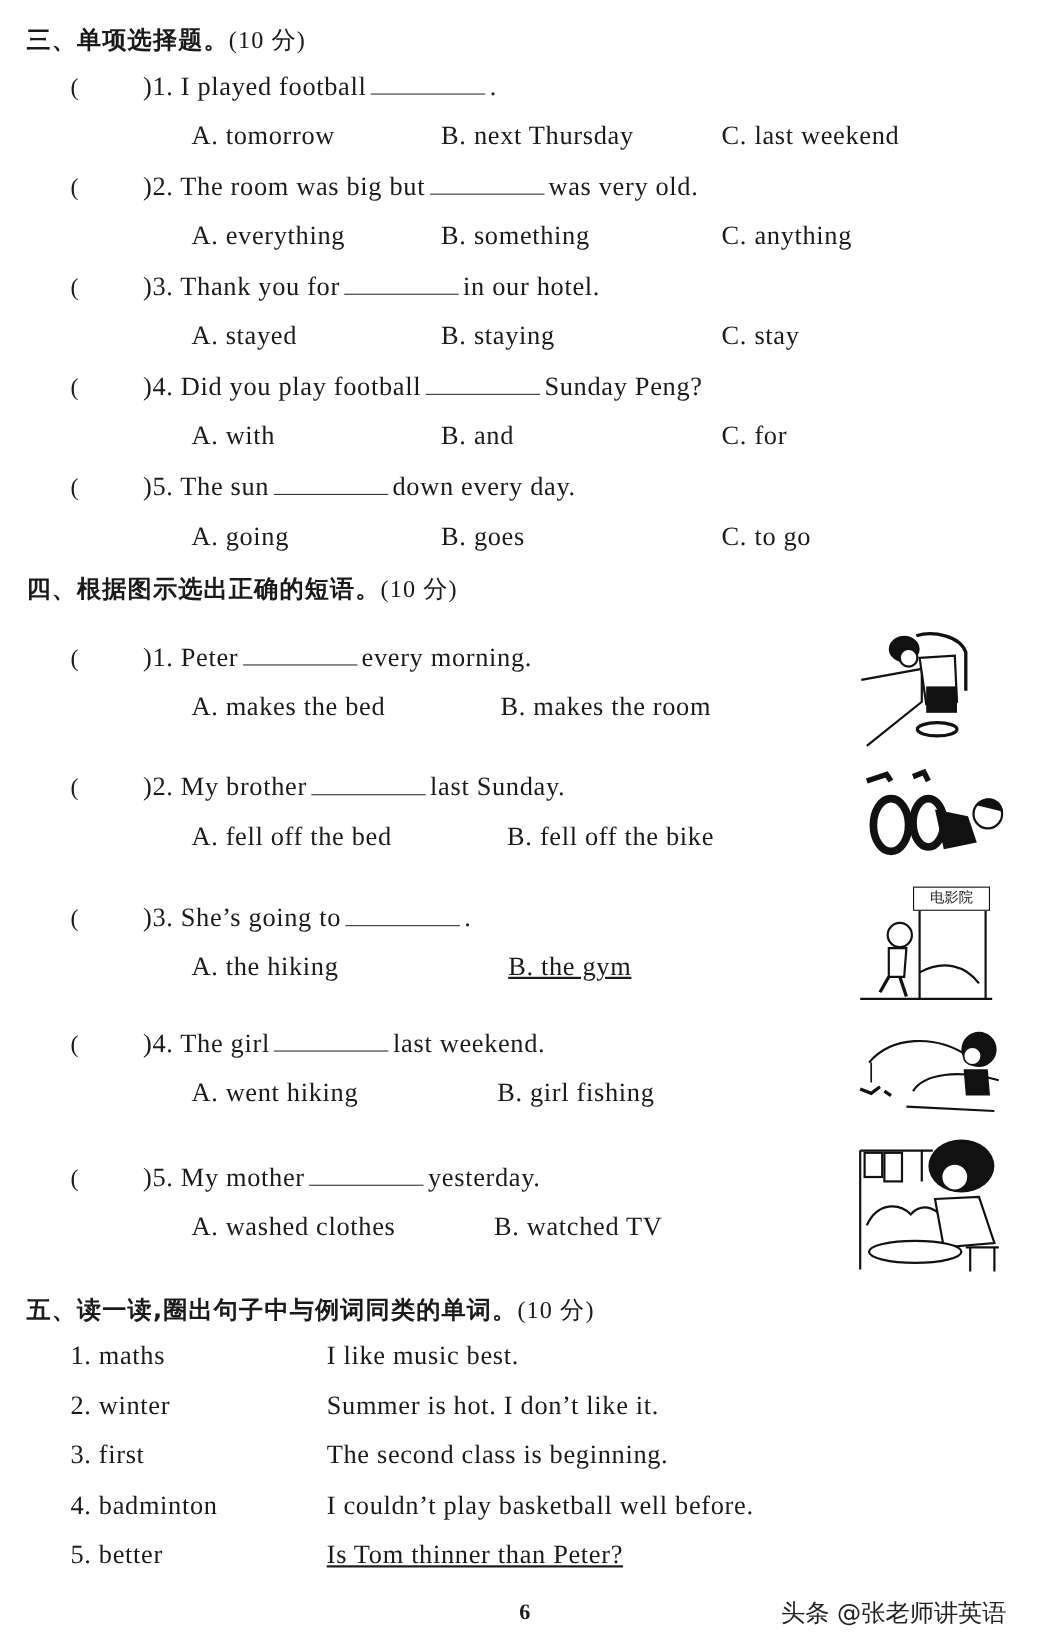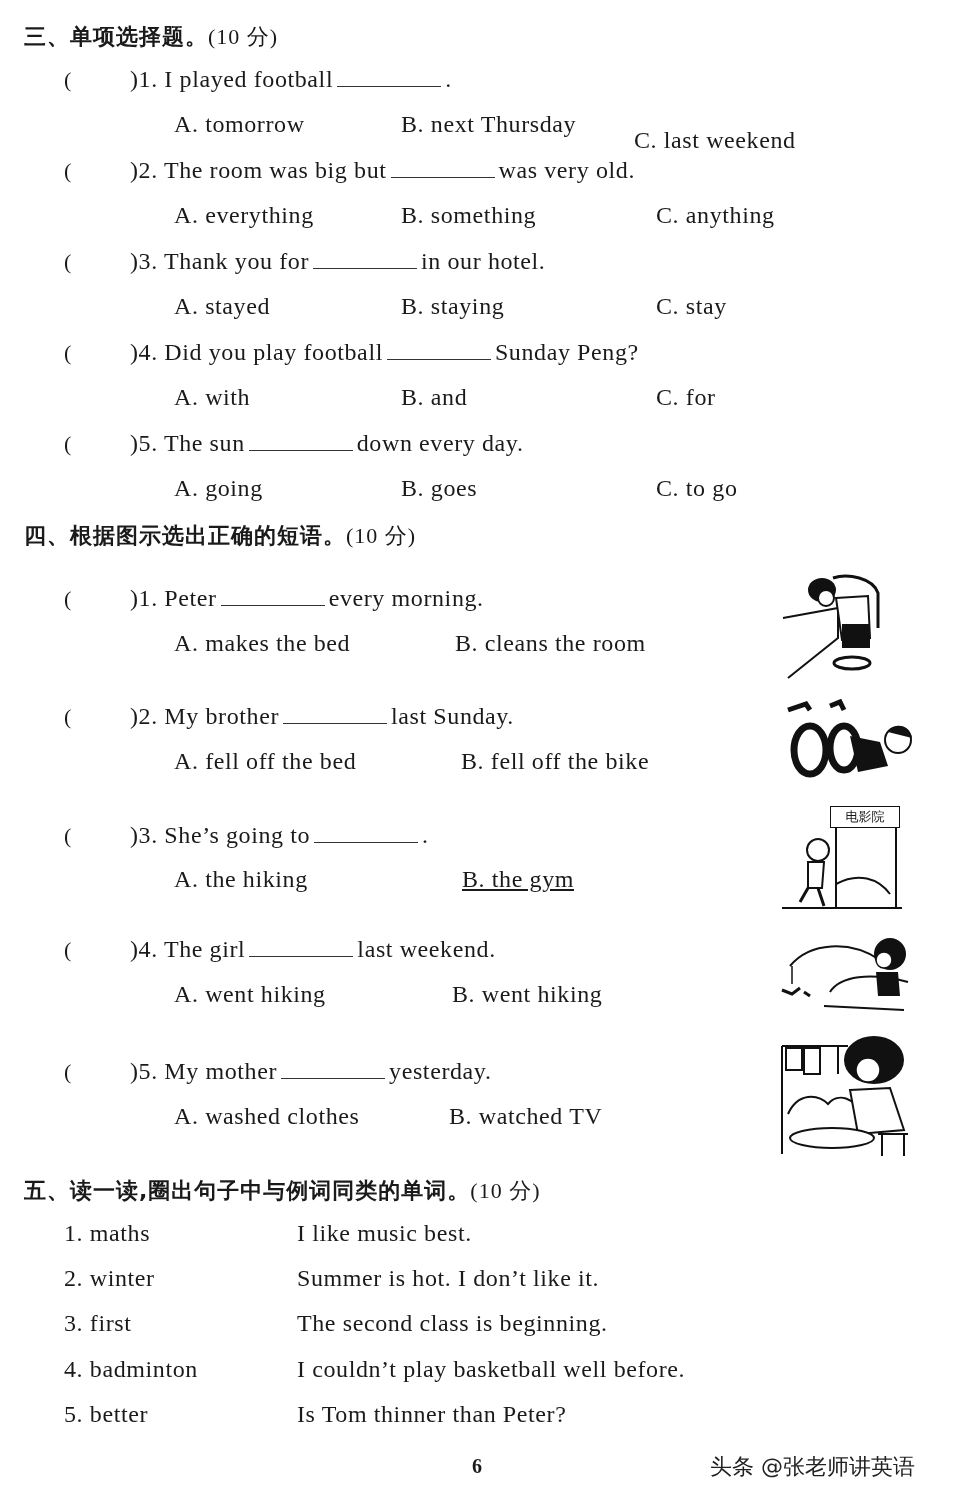--- a/index.html
+++ b/index.html
@@ -22,21 +22,21 @@
 <div class="abs heading" style="left:24px;top:22px;">
   <span>三、单项选择题。</span><span class="score">(10 分)</span>
 </div>
 
 <div class="abs q" style="left:64px;top:66px;">
   <span class="paren">(</span><span style="display:inline-block;width:58px;"></span><span>)1.</span>
   <span>I played football</span><span class="blank"></span><span>.</span>
 </div>
 <div class="abs opt" style="left:174px;top:111px;">A. tomorrow</div>
 <div class="abs opt" style="left:401px;top:111px;">B. next Thursday</div>
-<div class="abs opt" style="left:634px;top:111px;margin-top:16px;">C. last weekend</div>
+<div class="abs opt" style="left:656px;top:111px;">C. last weekend</div>
 
 <div class="abs q" style="left:64px;top:157px;">
   <span class="paren">(</span><span style="display:inline-block;width:58px;"></span><span>)2.</span>
   <span>The room was big but</span><span class="blank"></span><span>was very old.</span>
 </div>
 <div class="abs opt" style="left:174px;top:202px;">A. everything</div>
 <div class="abs opt" style="left:401px;top:202px;">B. something</div>
 <div class="abs opt" style="left:656px;top:202px;">C. anything</div>
 
 <div class="abs q" style="left:64px;top:248px;">
@@ -65,42 +65,42 @@
 
 <div class="abs heading" style="left:24px;top:521px;">
   <span>四、根据图示选出正确的短语。</span><span class="score">(10 分)</span>
 </div>
 
 <div class="abs q" style="left:64px;top:585px;">
   <span class="paren">(</span><span style="display:inline-block;width:58px;"></span><span>)1.</span>
   <span>Peter</span><span class="blank"></span><span>every morning.</span>
 </div>
 <div class="abs opt" style="left:174px;top:630px;">A. makes the bed</div>
-<div class="abs opt" style="left:455px;top:630px;">B. cleans the room</div>
+<div class="abs opt" style="left:455px;top:630px;">B. makes the room</div>
 
 <div class="abs q" style="left:64px;top:703px;text-align:right;">
   <span class="paren">(</span><span style="display:inline-block;width:58px;"></span><span>)2.</span>
   <span>My brother</span><span class="blank"></span><span>last Sunday.</span>
 </div>
 <div class="abs opt" style="left:174px;top:748px;">A. fell off the bed</div>
 <div class="abs opt" style="left:461px;top:748px;">B. fell off the bike</div>
 
 <div class="abs q" style="left:64px;top:822px;">
   <span class="paren">(</span><span style="display:inline-block;width:58px;"></span><span>)3.</span>
   <span>She’s going to</span><span class="blank"></span><span>.</span>
 </div>
 <div class="abs opt" style="left:174px;top:866px;">A. the hiking</div>
 <div class="abs opt" style="left:462px;top:866px;text-decoration:underline;">B. the gym</div>
 
 <div class="abs q" style="left:64px;top:936px;">
   <span class="paren">(</span><span style="display:inline-block;width:58px;"></span><span>)4.</span>
   <span>The girl</span><span class="blank"></span><span>last weekend.</span>
 </div>
 <div class="abs opt" style="left:174px;top:981px;">A. went hiking</div>
-<div class="abs opt" style="left:452px;top:981px;">B. went hiking</div>
+<div class="abs opt" style="left:452px;top:981px;">B. girl fishing</div>
 
 <div class="abs q" style="left:64px;top:1058px;">
   <span class="paren">(</span><span style="display:inline-block;width:58px;"></span><span>)5.</span>
   <span>My mother</span><span class="blank"></span><span>yesterday.</span>
 </div>
 <div class="abs opt" style="left:174px;top:1103px;">A. washed clothes</div>
 <div class="abs opt" style="left:449px;top:1103px;">B. watched TV</div>
 
 <svg class="pic" style="left:778px;top:568px;" width="110" height="112" viewBox="0 0 110 112">
   <path d="M5 50 L60 40 L60 70 L10 110" fill="none" stroke="#111" stroke-width="2"></path>
@@ -164,16 +164,16 @@
 <div class="abs q" style="left:64px;top:1265px;">2. winter</div>
 <div class="abs q" style="left:297px;top:1265px;">Summer is hot. I don’t like it.</div>
 
 <div class="abs q" style="left:64px;top:1310px;">3. first</div>
 <div class="abs q" style="left:297px;top:1310px;">The second class is beginning.</div>
 
 <div class="abs q" style="left:64px;top:1356px;">4. badminton</div>
 <div class="abs q" style="left:297px;top:1356px;">I couldn’t play basketball well before.</div>
 
 <div class="abs q" style="left:64px;top:1401px;">5. better</div>
-<div class="abs q" style="left:297px;top:1401px;">Is Tom thinner than Peter?</div>
+<div class="abs q" style="left:297px;top:1401px;text-decoration:underline;">Is Tom thinner than Peter?</div>
 
 <div class="abs pagenum" style="left:472px;top:1455px;">6</div>
 <div class="abs watermark" style="left:710px;top:1452px;">头条 @张老师讲英语</div>
 
 </body></html>

